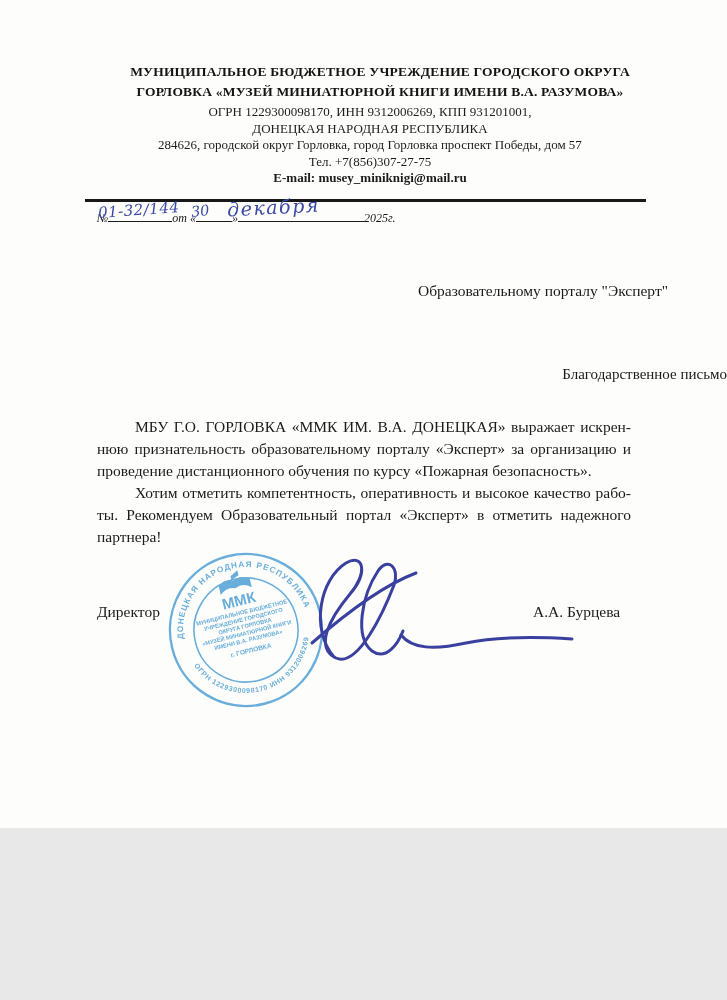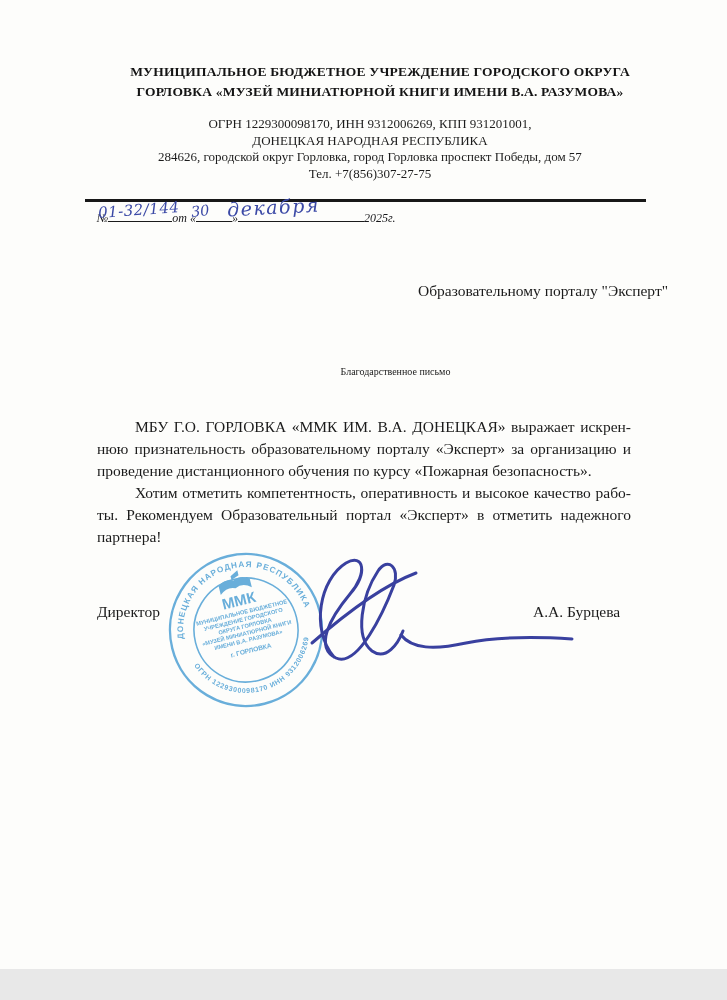--- a/index.html
+++ b/index.html
@@ -1,29 +1,29 @@
 <!DOCTYPE html>
 <html><head>
 <meta charset="utf-8">
 <style>
   html,body{margin:0;padding:0;background:#e8e8e8;}
   .page{
-    position:relative; width:727px; height:969px;
+    position:relative; width:727px; height:828px;
     background:#fdfdfb;
     font-family:"Liberation Serif", serif;
     color:#1b1b1b; overflow:hidden; margin:0 auto;
   }
   
   .org-name{
     position:absolute; top:62px; left:60px; width:640px;
     text-align:center; font-weight:bold; font-size:13.5px; line-height:20px;
     letter-spacing:.2px; color:#141414;
   }
   .org-details{
-    position:absolute; top:116px; left:50px; width:640px;
+    position:absolute; top:104px; left:50px; width:640px;
     text-align:center; font-size:13px; line-height:16.5px; color:#1c1c1c;
   }
   .org-details .email{font-weight:bold;}
   .rule{position:absolute; top:199px; left:85px; width:561px; border-top:3px solid #181818;}
 
   
   .ref{
     position:absolute; top:209px; left:97px;
     font-style:italic; font-weight:normal; font-size:12px; line-height:19px;
     color:#17171a;
@@ -33,21 +33,21 @@
     position:absolute; color:#3b49a6; font-style:italic;
     font-family:"DejaVu Serif", serif; white-space:nowrap;
   }
   .hw-number{top:201px; left:98px; font-size:15px; transform:rotate(-4deg); letter-spacing:.5px;}
   .hw-day{top:203px; left:191px; font-size:14.5px; transform:rotate(-7deg);}
   .hw-month{top:196px; left:227px; font-size:19px; transform:rotate(-3deg); letter-spacing:1.5px;}
 
   .recipient{position:absolute; top:282px; right:59px; font-size:15.5px;}
   .title{
     position:absolute; top:366px; left:0; width:100%; box-sizing:border-box;
-    padding-left:64px; text-align:center; font-size:10px;
+    padding-left:64px; text-align:right; font-size:15px;
   }
 
   
   .body{
     position:absolute; top:416px; left:97px; width:534px;
     font-size:15.5px; line-height:22px; color:#1b1b1b;
   }
   .jline{text-align:justify; text-align-last:justify;}
   .indent{padding-left:38px;}
 
@@ -67,20 +67,21 @@
   <div class="org-name">
     <div>МУНИЦИПАЛЬНОЕ БЮДЖЕТНОЕ УЧРЕЖДЕНИЕ ГОРОДСКОГО ОКРУГА</div>
     <div>ГОРЛОВКА «МУЗЕЙ МИНИАТЮРНОЙ КНИГИ ИМЕНИ В.А. РАЗУМОВА»</div>
   </div>
 
   <div class="org-details">
     <div>ОГРН 1229300098170, ИНН 9312006269, КПП 931201001,</div>
     <div>ДОНЕЦКАЯ НАРОДНАЯ РЕСПУБЛИКА</div>
     <div>284626, городской округ Горловка, город Горловка проспект Победы, дом 57</div>
     <div>Тел. +7(856)307-27-75</div>
+    <div class="email">E-mail: musey_miniknigi@mail.ru</div>
   </div>
 
   <div class="rule"></div>
 
   <div class="ref">
     <div><span>№</span><span class="blank" style="width:64px;"></span><span>от «</span><span class="blank" style="width:36px;"></span><span>»</span><span class="blank" style="width:126px;"></span><span>2025г.</span></div>
   </div>
   <div class="hw hw-number">01-32/144</div>
   <div class="hw hw-day">30</div>
   <div class="hw hw-month">декабря</div>

